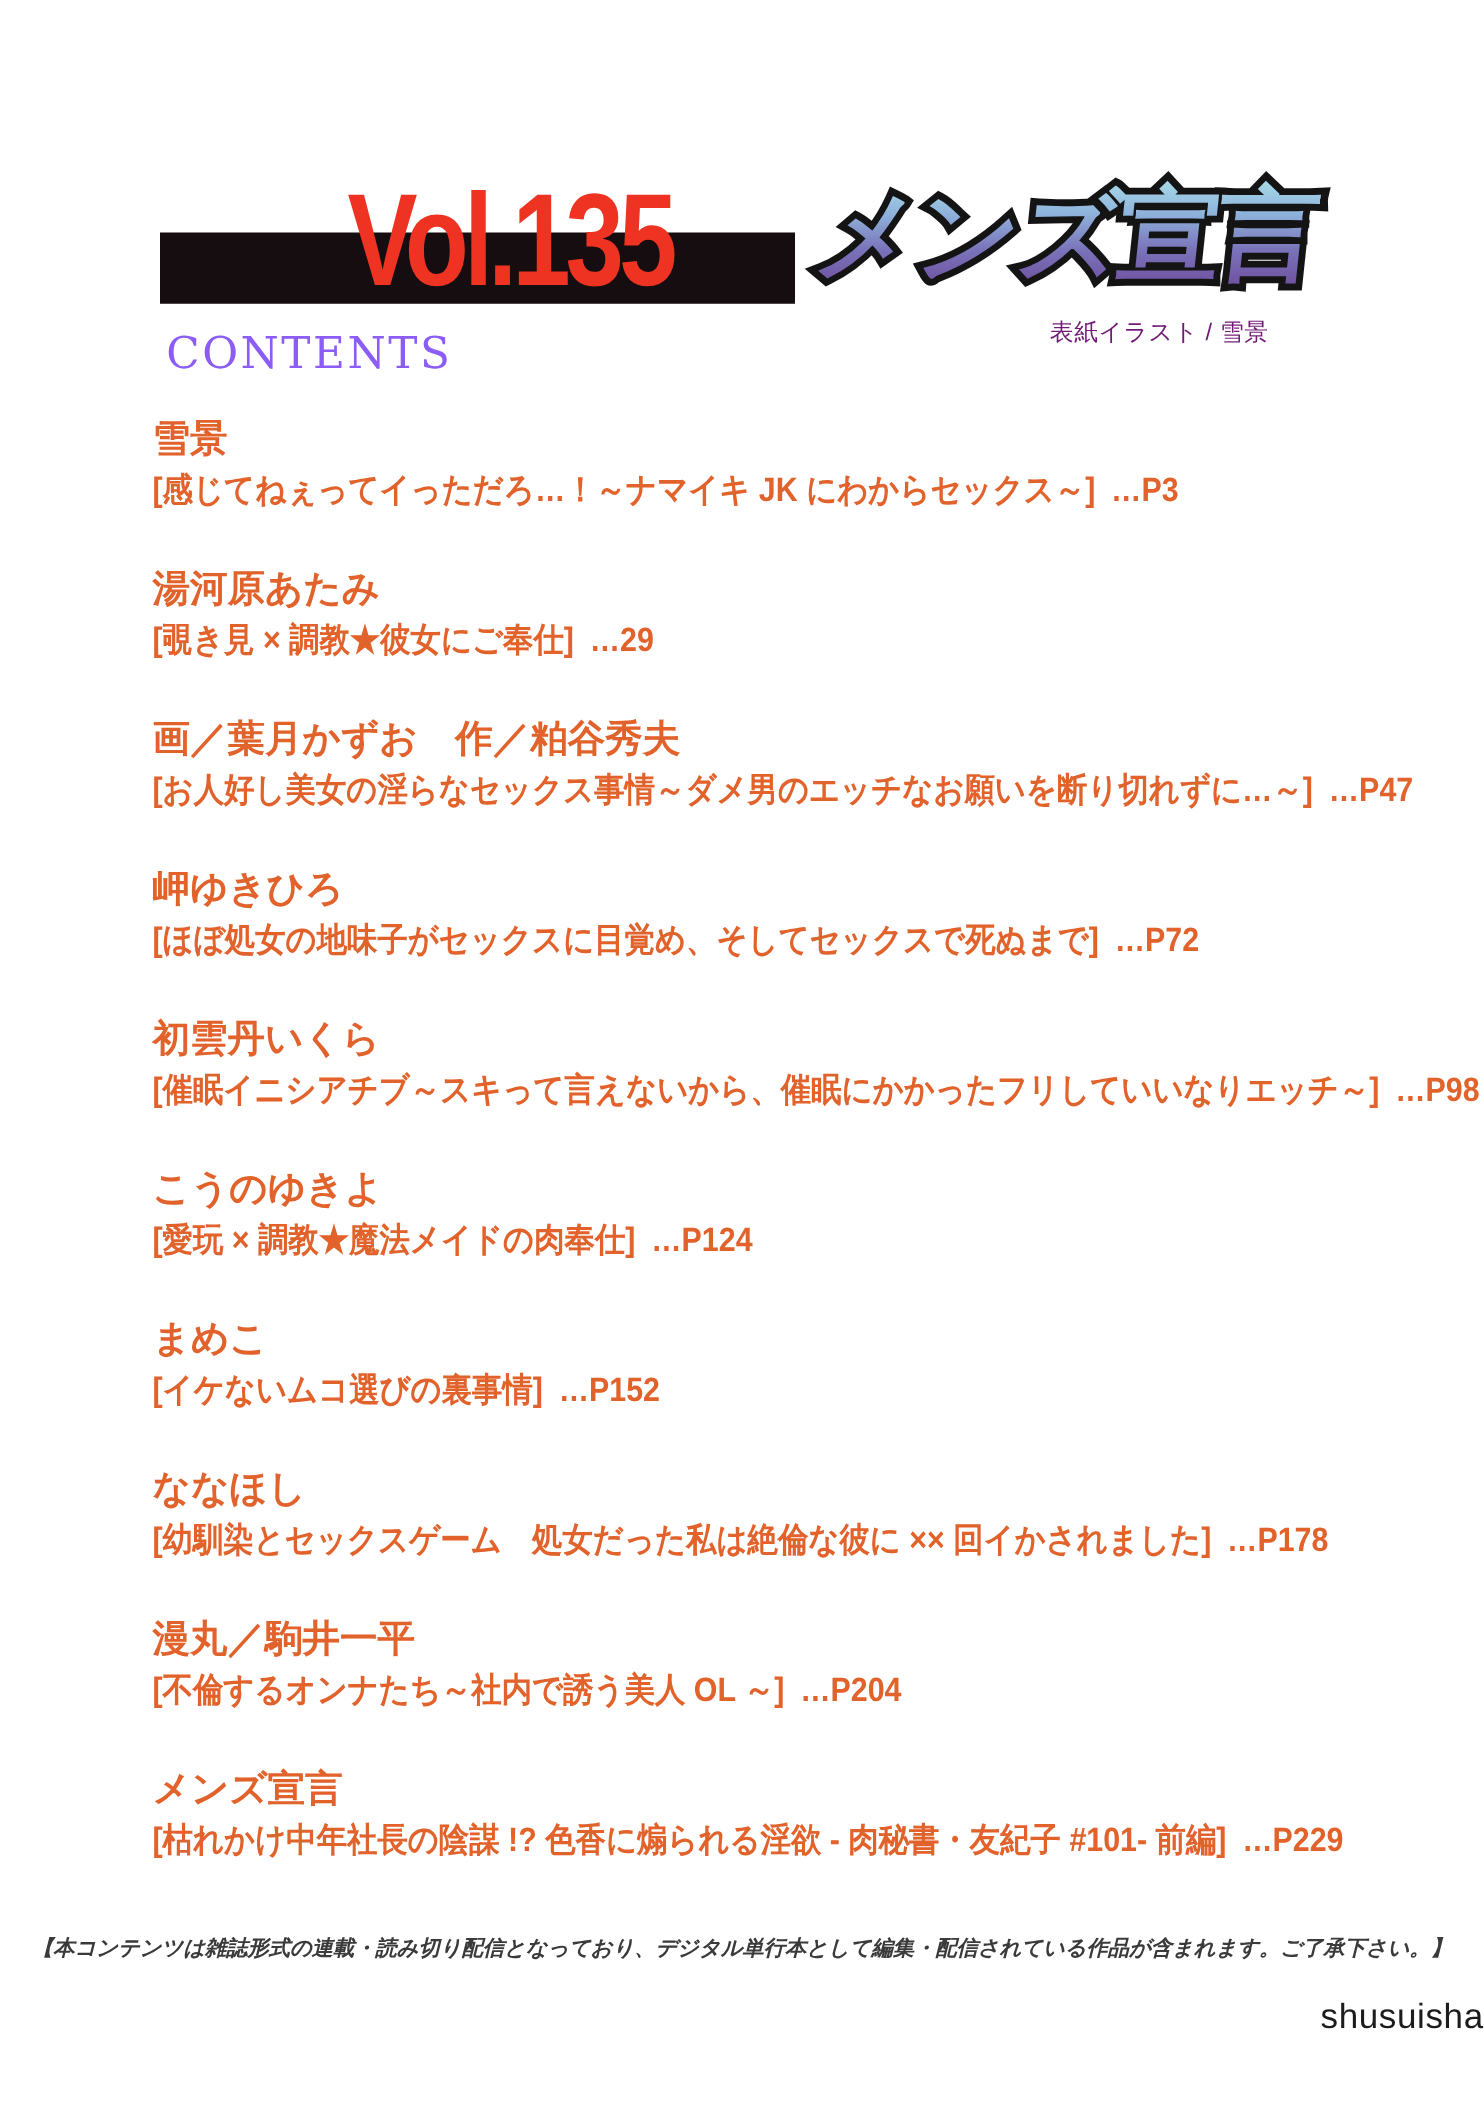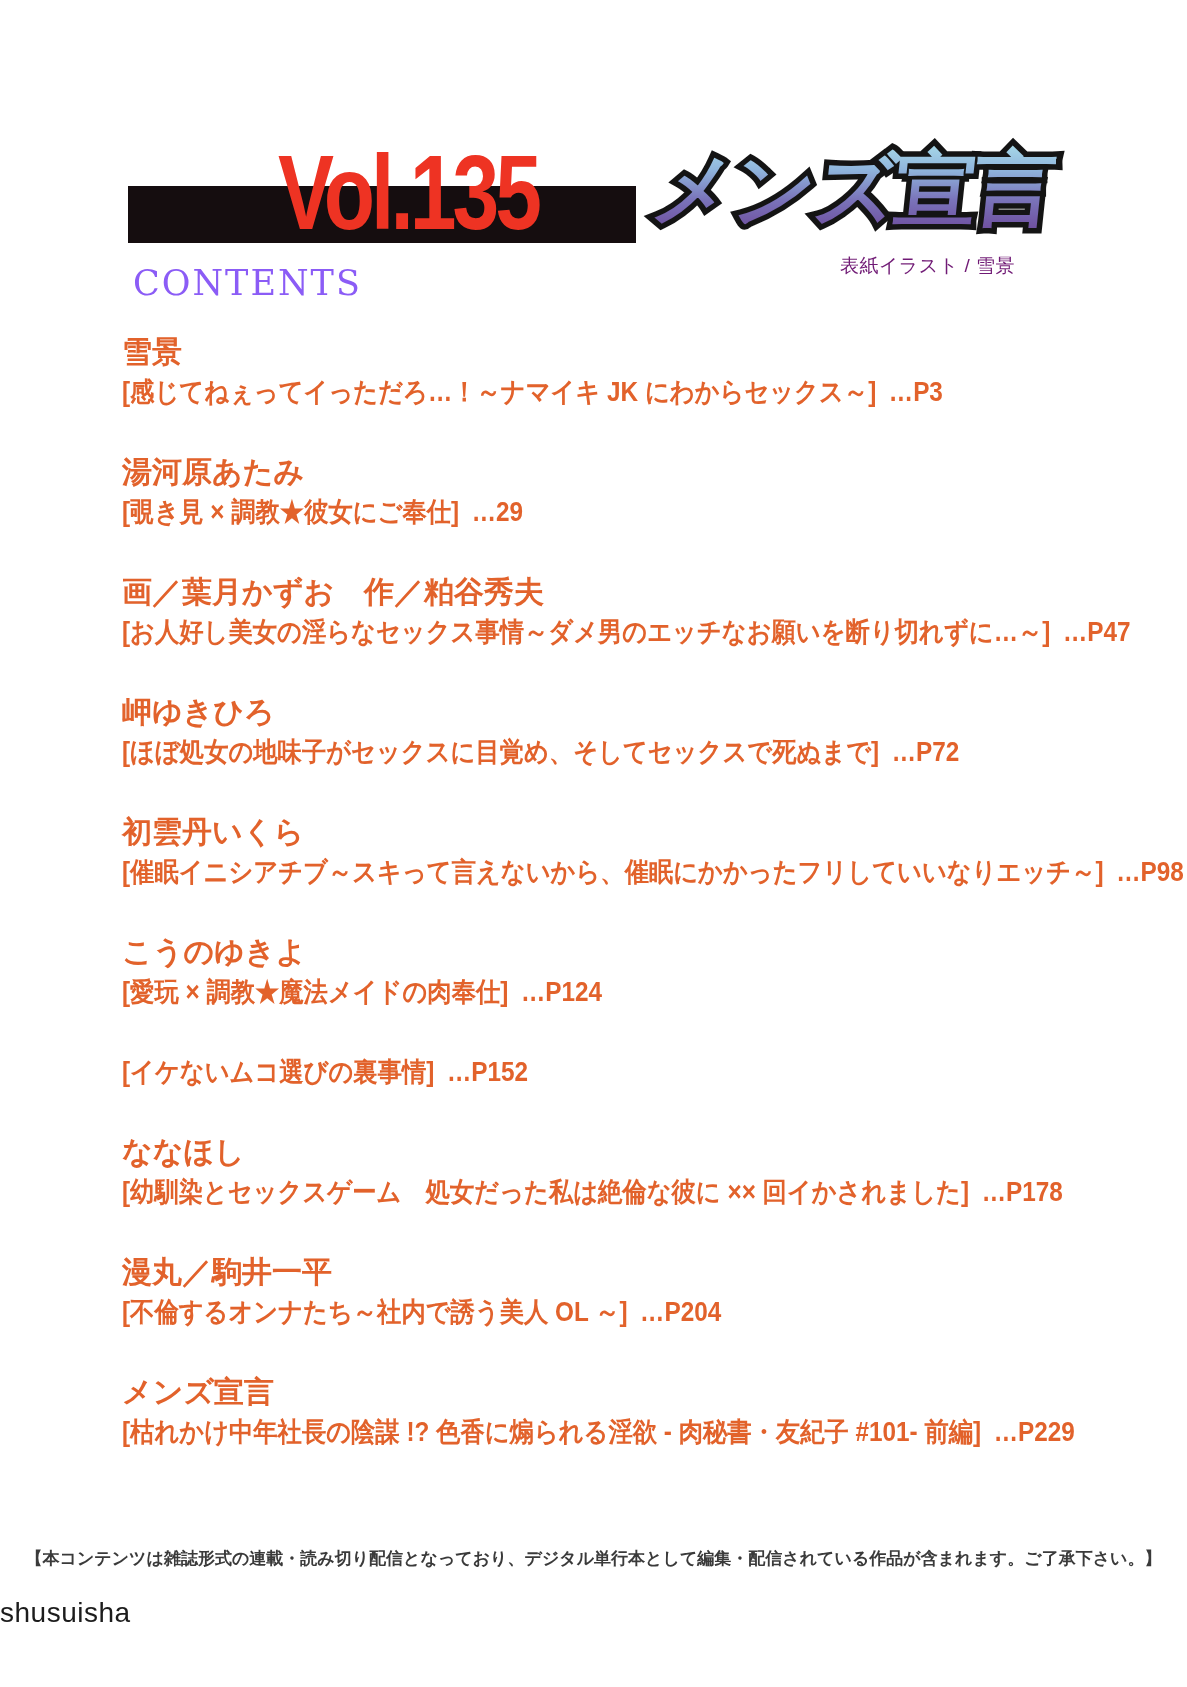--- a/index.html
+++ b/index.html
@@ -88,25 +88,26 @@
   }
   .page-ref{margin-left:14px;}
   
   .footer-note{
     position:absolute;left:0;right:0;top:1548px;
     margin:0;
     text-align:center;
     font-size:17px;line-height:1.3;
     font-weight:bold;
     color:#3a3a3a;
+    font-style:italic;
   }
   .publisher{
     position:absolute;left:0;right:0;top:1596px;
     margin:0;
-    text-align:left;
+    text-align:right;
     font-size:28px;line-height:1.2;
     color:#1c1c1c;
     letter-spacing:0.5px;
   }
 </style>
 </head>
 <body>
 
 <div class="page">
 
@@ -146,20 +147,21 @@
       <div class="author">初雲丹いくら</div>
       <div class="title-line"><span>[催眠イニシアチブ～スキって言えないから、催眠にかかったフリしていいなりエッチ～]</span><span class="page-ref">…P98</span></div>
     </div>
 
     <div class="entry">
       <div class="author">こうのゆきよ</div>
       <div class="title-line"><span>[愛玩 × 調教★魔法メイドの肉奉仕]</span><span class="page-ref">…P124</span></div>
     </div>
 
     <div class="entry">
+      <div class="author">まめこ</div>
       <div class="title-line"><span>[イケないムコ選びの裏事情]</span><span class="page-ref">…P152</span></div>
     </div>
 
     <div class="entry">
       <div class="author">ななほし</div>
       <div class="title-line"><span>[幼馴染とセックスゲーム　処女だった私は絶倫な彼に ×× 回イかされました]</span><span class="page-ref">…P178</span></div>
     </div>
 
     <div class="entry">
       <div class="author">漫丸／駒井一平</div>

